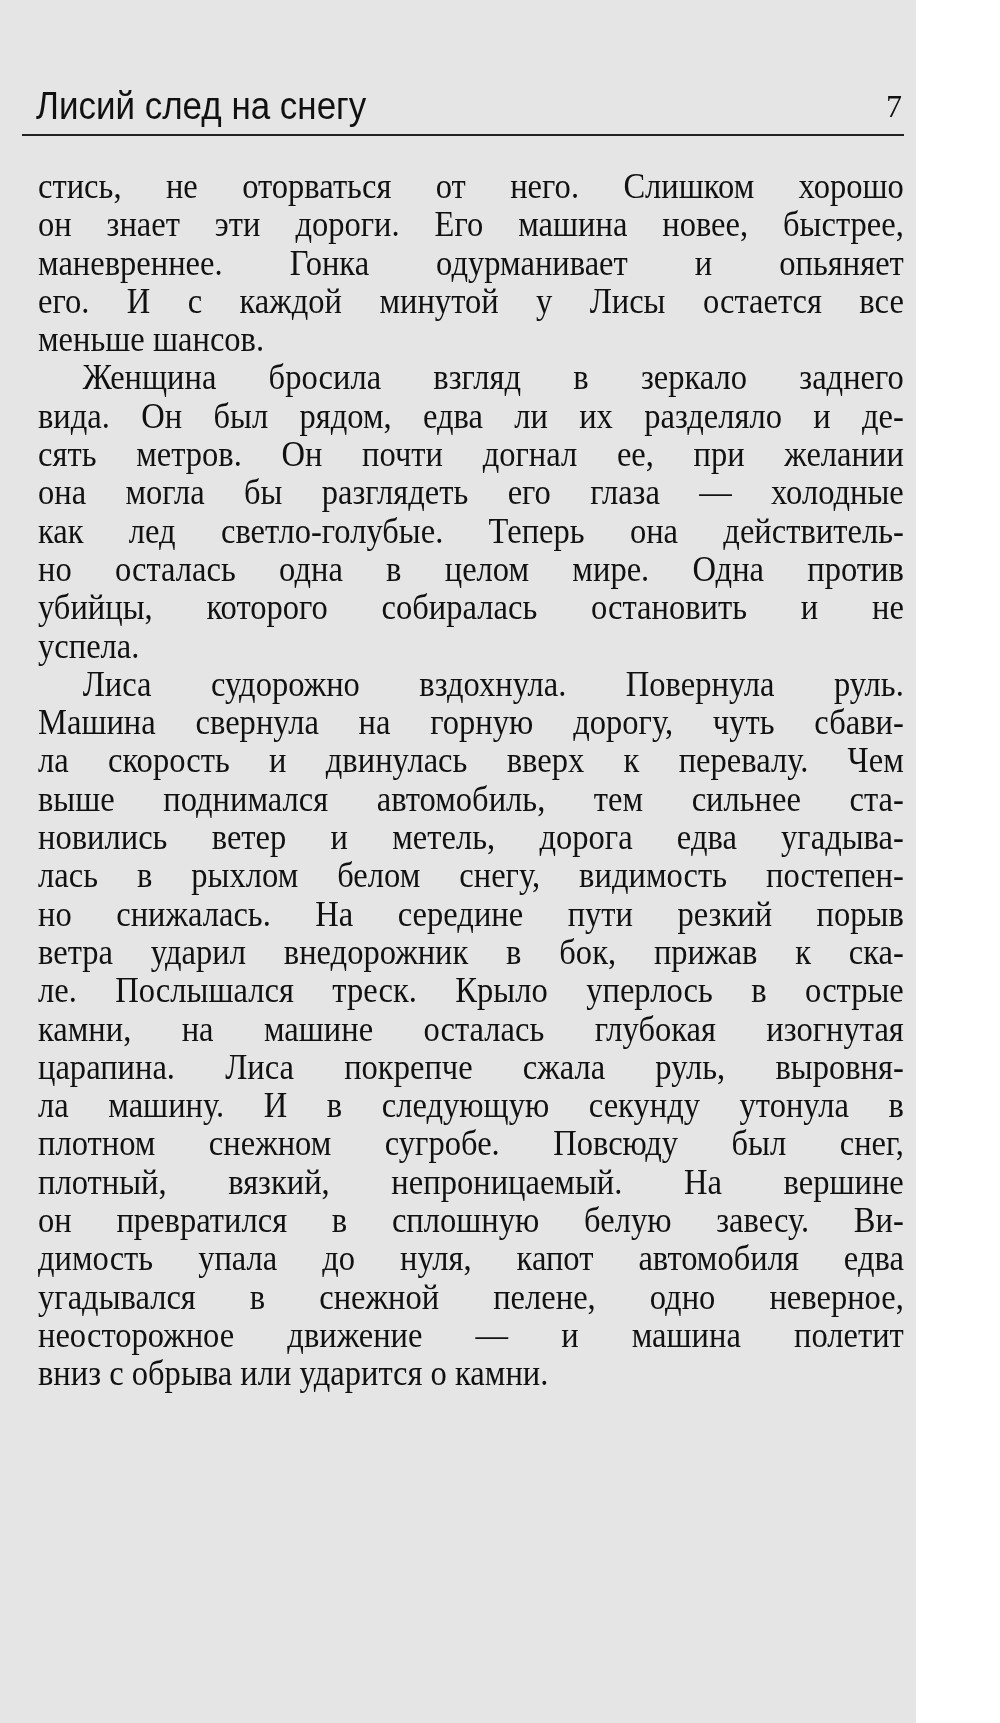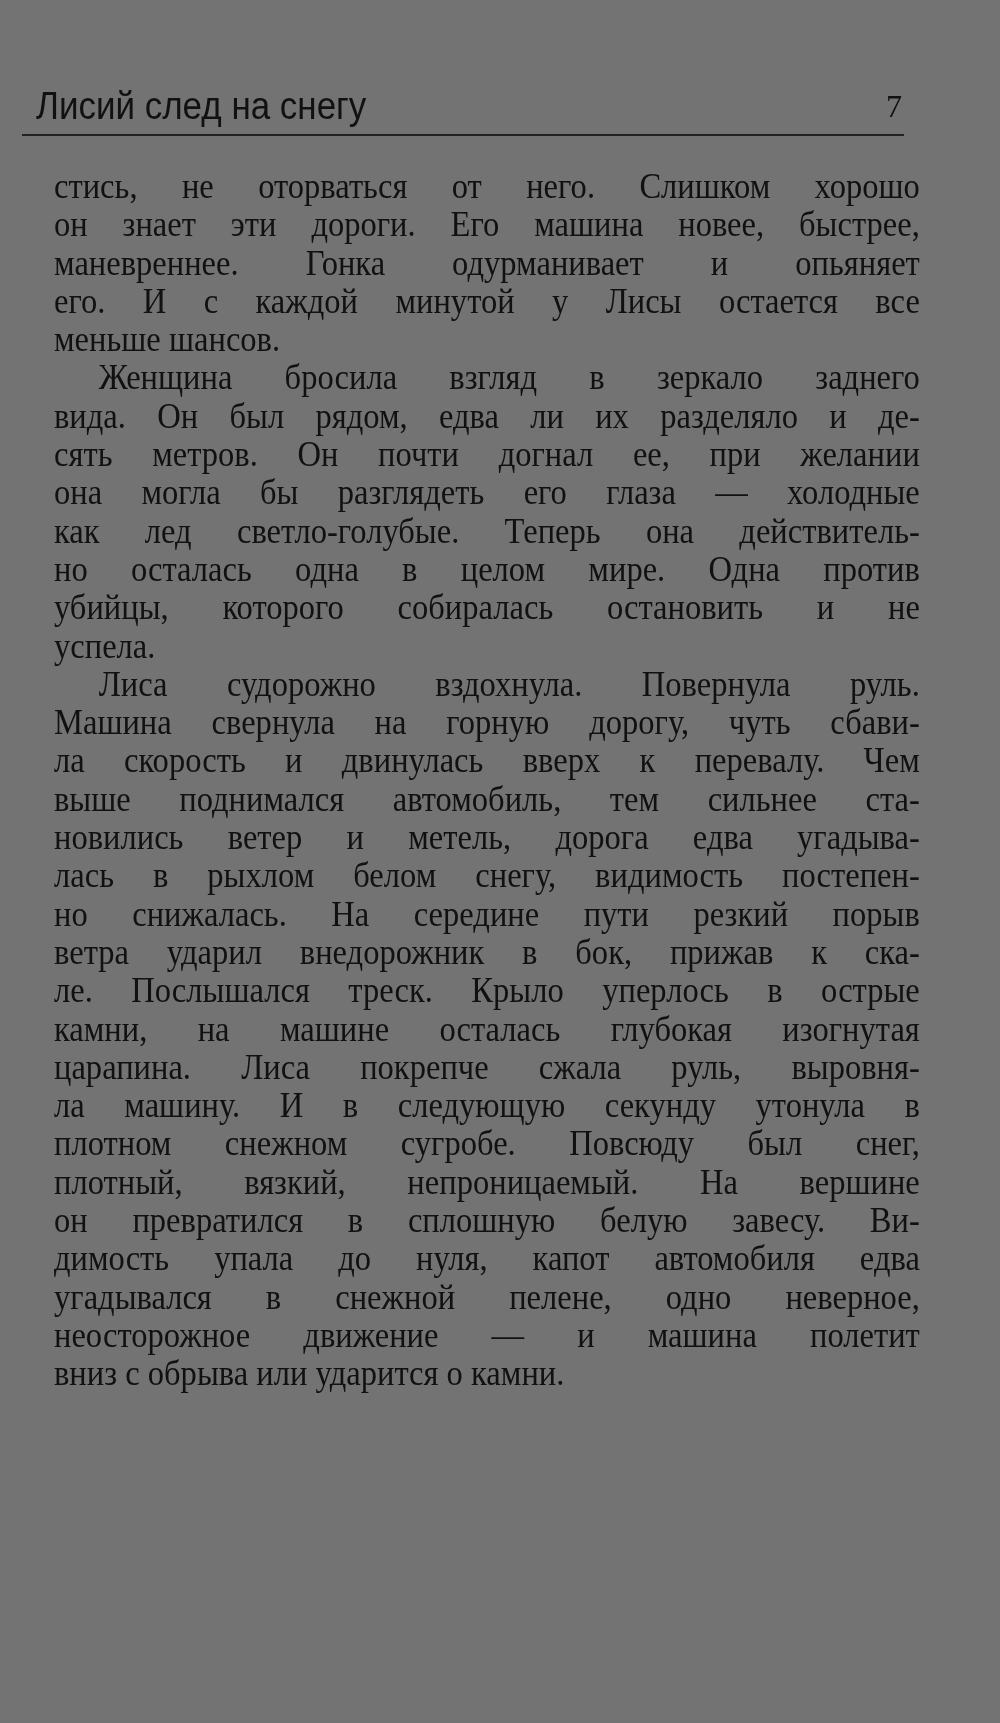--- a/index.html
+++ b/index.html
@@ -11,23 +11,23 @@
       width: 1000px;
       height: 1723px;
       position: relative;
       overflow: hidden;
       color: #111111;
     }
     .page {
       position: absolute;
       left: 0;
       top: 0;
-      width: 1000px;
+      width: 916px;
       height: 1723px;
-      background: #737373;
+      background: #e5e5e5;
     }
     .running-header {
       position: absolute;
       left: 36px;
       top: 84px;
       width: 868px;
       height: 44px;
     }
     .header-title {
       position: absolute;
@@ -57,21 +57,20 @@
       top: 134px;
       width: 882px;
       height: 2px;
       background: #222222;
     }
     .body-text {
       position: absolute;
       left: 38px;
       top: 168px;
       width: 866px;
-      margin-left: 16px;
     }
     .line {
       font-family: "Liberation Serif", serif;
       font-size: 35px;
       line-height: 38.3px;
       height: 38.3px;
       color: #111111;
       text-align: justify;
       text-align-last: justify;
       white-space: nowrap;

